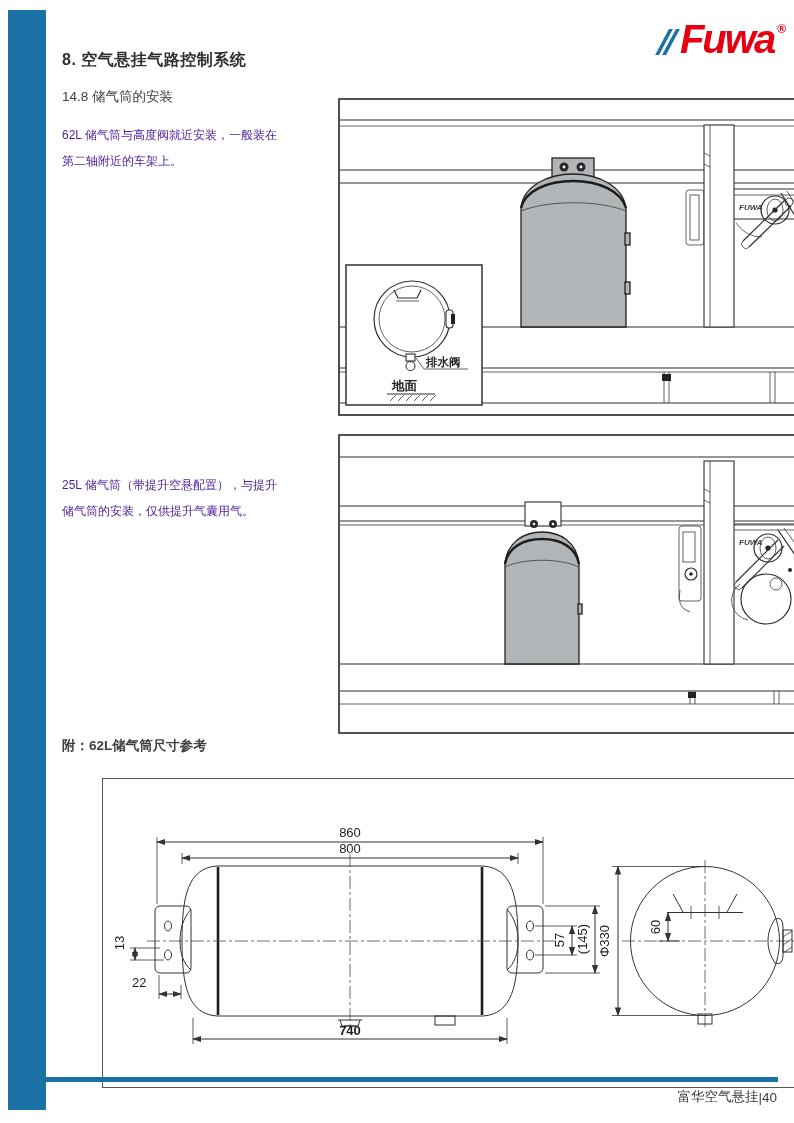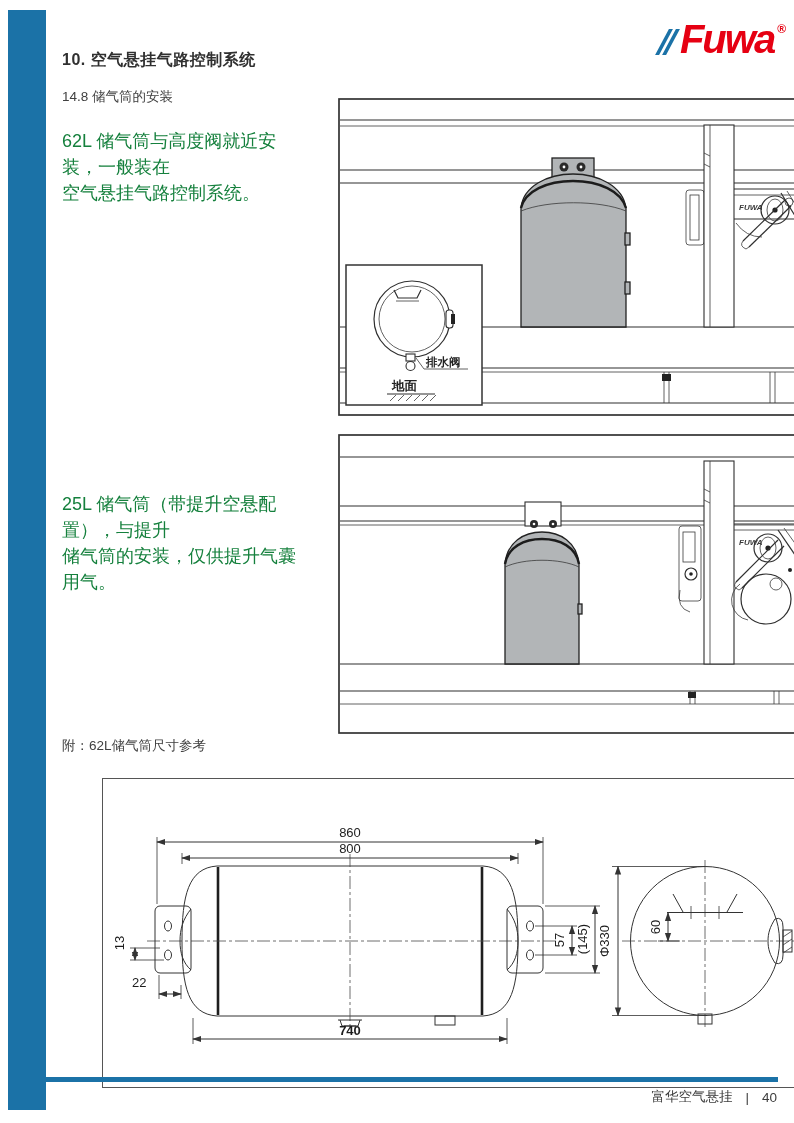--- a/index.html
+++ b/index.html
@@ -10,24 +10,24 @@
   .left-bar{position:absolute;left:8px;top:10px;width:38px;height:1100px;background:#1b72a7;}
   
   .logo{position:absolute;left:636px;top:20px;width:150px;height:50px;display:flex;align-items:flex-start;justify-content:flex-end;}
   .logo-stripes{display:flex;margin-top:9px;margin-right:4px;}
   .logo-stripes i{display:block;width:4px;height:26px;background:#1b72a7;transform:skewX(-28deg);margin-right:3px;}
   .logo-text{color:#e60012;font-weight:bold;font-style:italic;font-size:40px;line-height:38px;letter-spacing:-2px;}
   .logo-reg{color:#e60012;font-size:12px;font-weight:bold;margin-top:2px;margin-left:3px;}
   
   .title{position:absolute;left:62px;top:50px;font-size:16px;font-weight:bold;color:#303030;letter-spacing:.5px;}
   .section-heading{position:absolute;left:62px;top:88px;font-size:13.5px;color:#404040;}
-  .para{position:absolute;left:62px;font-size:18px;line-height:26px;color:#15803d;width:235px;}
+  .para{position:absolute;left:62px;font-size:12px;line-height:26px;color:#4c1d95;width:235px;}
   .para1{top:110px;}
-  .para2{top:473px;}
-  .caption{position:absolute;left:62px;top:737px;font-size:13.5px;color:#404040;}
+  .para2{top:460px;}
+  .caption{position:absolute;left:62px;top:737px;font-size:13.5px;color:#404040;font-weight:bold;}
   
   .fig{position:absolute;}
   .fig1{left:298px;top:82px;width:481px;height:318px;}
   .fig2{left:298px;top:418px;width:481px;height:300px;}
   .fig3{left:62px;top:762px;width:726px;height:310px;}
   svg{display:block;}
   .frame{fill:#ffffff;stroke:#333333;stroke-width:1.7;}
   .frame2{fill:#ffffff;stroke:#333333;stroke-width:1.5;}
   .d-line{stroke:#2f2f2f;stroke-width:1.2;fill:none;}
   .d-thin{stroke:#3a3a3a;stroke-width:.8;fill:none;}
@@ -39,43 +39,43 @@
   .itxt{font-size:11.5px;font-weight:bold;fill:#222222;}
   .itxt2{font-size:12.5px;font-weight:bold;fill:#222222;}
   .axmark{font-size:8px;font-style:italic;font-weight:bold;fill:#3a3a3a;}
   .dim{stroke:#333333;stroke-width:1;fill:none;}
   .dimx{stroke:#333333;stroke-width:.8;fill:none;}
   .seam{stroke:#1e1e1e;stroke-width:2.6;}
   .cl{stroke:#4a4a4a;stroke-width:.8;stroke-dasharray:13 3 3 3;fill:none;}
   .dtxt{font-size:13px;fill:#1d1d1d;}
   
   .footer-rule{position:absolute;left:46px;top:1077px;width:732px;height:5px;background:#1b72a7;}
-  .footer{position:absolute;right:17px;top:1088px;font-size:13.5px;color:#3d3d3d;display:flex;gap:13px;align-items:center;}
+  .footer{position:absolute;right:17px;top:1088px;font-size:13.5px;color:#3d3d3d;display:flex;align-items:center;}
 </style>
 </head>
 <body>
 
 <div class="page">
   <div class="left-bar"></div>
 
   <div class="logo">
     <span class="logo-stripes">
         <i></i>
         <i></i>
       </span>
     <span class="logo-text">Fuwa</span>
     <span class="logo-reg">®</span>
   </div>
 
-  <div class="title">10. 空气悬挂气路控制系统</div>
+  <div class="title">8. 空气悬挂气路控制系统</div>
   <div class="section-heading">14.8 储气筒的安装</div>
 
   <p class="para para1">
     <span>62L 储气筒与高度阀就近安装，一般装在</span><br>
-    <span>空气悬挂气路控制系统。</span>
+    <span>第二轴附近的车架上。</span>
   </p>
 
   <figure class="fig fig1">
     <svg viewBox="0 0 481 318" width="481" height="318">
       <rect class="frame" x="1" y="1" width="479" height="316"></rect>
       <g>
         <line class="d-line" x1="2" y1="22" x2="479" y2="22"></line>
         <line class="d-thin" x1="2" y1="28" x2="479" y2="28"></line>
         <line class="d-line" x1="2" y1="72" x2="479" y2="72"></line>
         <line class="d-line" x1="2" y1="85" x2="479" y2="85"></line>

